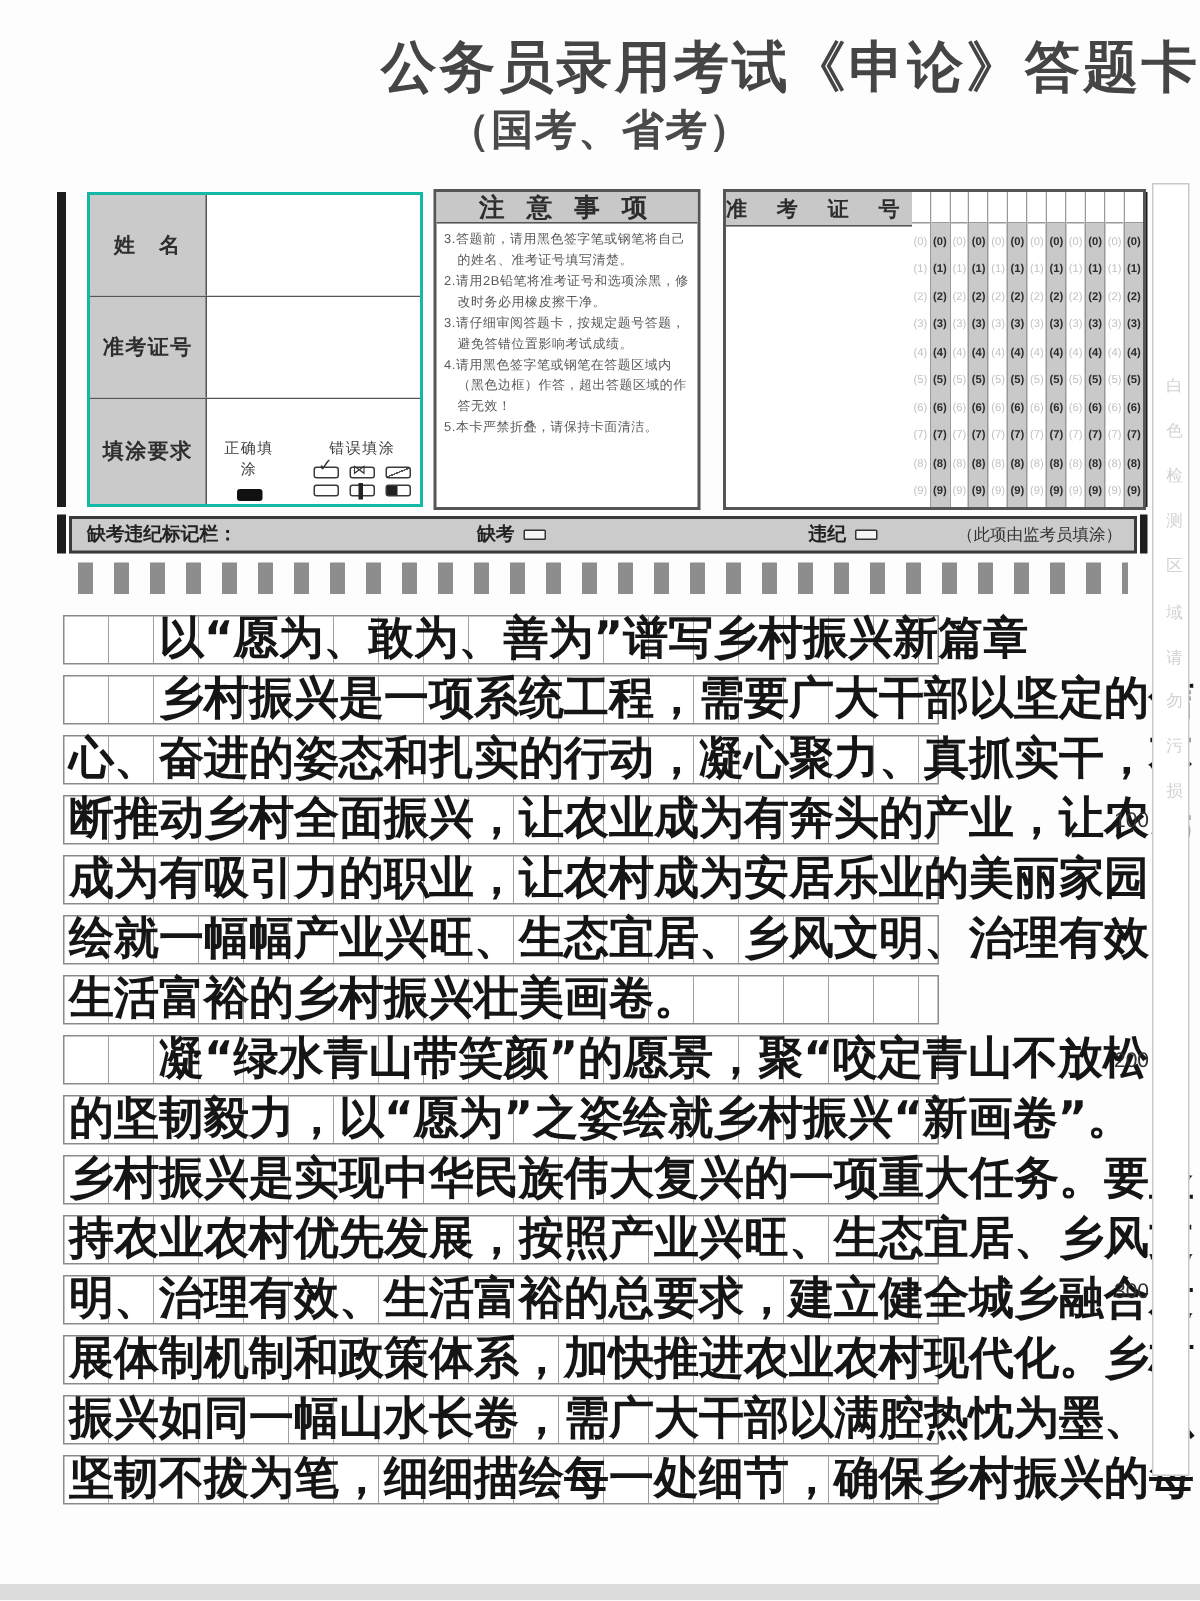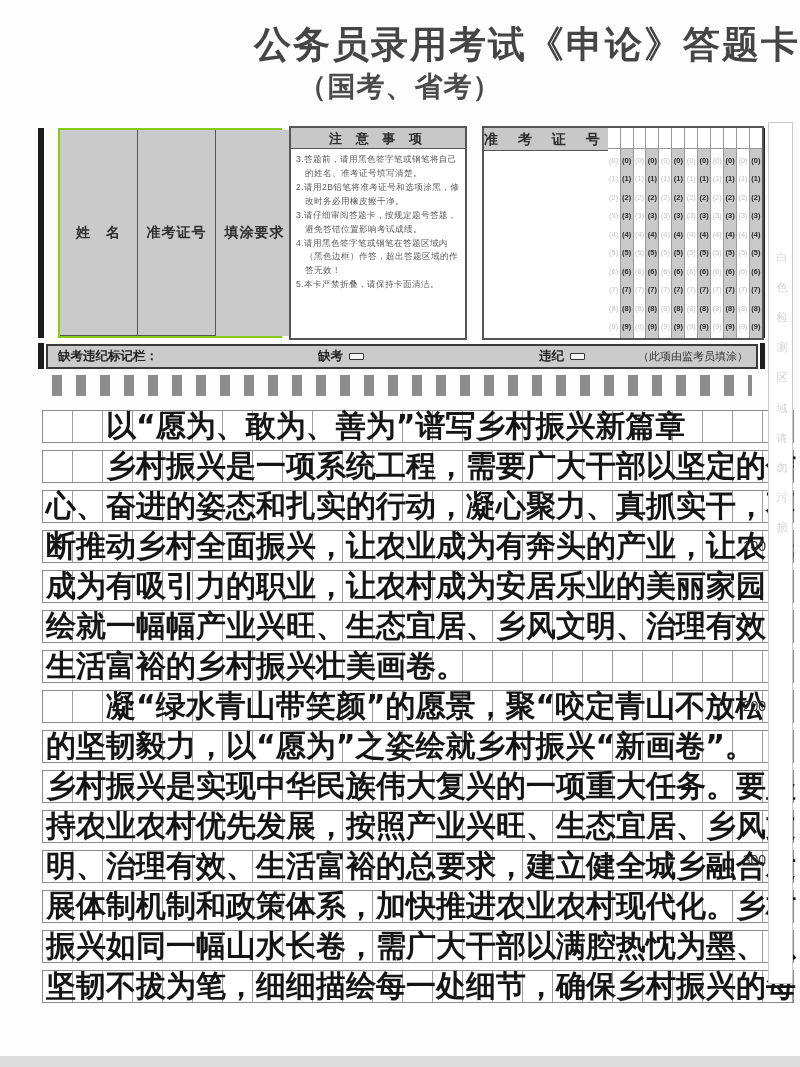--- a/index.html
+++ b/index.html
@@ -19,21 +19,21 @@
   }
   
   .loc-bar { position:absolute; background:#1d1d1d; }
   #loc-top-left  { left:38px;  top:128px; width:6px; height:210px; }
   #loc-top-right { left:760px; top:128px; width:5px; height:210px; }
   #loc-mid-left  { left:38px;  top:343px; width:6px; height:26px; }
   #loc-mid-right { left:760px; top:343px; width:5px; height:26px; }
   
   #info-form {
     position:absolute; left:58px; top:128px; width:224px; height:210px;
-    border:2px solid #84cc16; display:flex; flex-direction:row;
+    border:2px solid #14b8a6; display:flex; flex-direction:column;
   }
   .form-row { display:flex; flex:1; border-bottom:1.5px solid #555; }
   .form-row:last-child { border-bottom:none; }
   .form-label {
     width:78px; background:#cacaca; border-right:1.5px solid #555;
     display:flex; align-items:center; justify-content:center;
     font-size:14px; font-weight:700; color:#2e2e2e; letter-spacing:1px;
   }
   .form-value { flex:1; background:#fff; }
   .fill-demo { flex:1; background:#fff; padding:10px 6px 0 10px; font-size:10px; color:#444; }
@@ -48,21 +48,21 @@
   .mark.diag { background:linear-gradient(to bottom right, transparent 46%, #555 46%, #555 54%, transparent 54%); }
   .mark.vbar::after { content:""; position:absolute; left:5px; top:-2px; width:3px; height:11px; background:#222; }
   .mark.halffill::after { content:""; position:absolute; left:0; top:0; width:7px; height:100%; background:#222; }
   
   #notes-box {
     position:absolute; left:289px; top:126px; width:178px; height:214px;
     border:2px solid #555; background:#fff;
   }
   #notes-header {
     height:21px; background:#c8c8c8; border-bottom:1.5px solid #555;
-    text-align:center; font-size:13px; font-weight:800; color:#2d2d2d;
+    text-align:center; font-size:17px; font-weight:800; color:#2d2d2d;
     letter-spacing:5px; line-height:21px;
   }
   #notes-list { padding:4px 4px 0 5px; }
   .note-item {
     font-size:8.6px; color:#5a5a5a; line-height:1.62;
     padding-left:9px; text-indent:-9px; letter-spacing:0.4px;
   }
   
   #ticket-box {
     position:absolute; left:482px; top:126px; width:282px; height:214px;
@@ -94,21 +94,21 @@
   .opt-box { width:15px; height:7px; border:1.5px solid #333; background:#f5f5f5; border-radius:1px; }
   #proctor-note { margin-left:auto; margin-right:8px; font-size:11px; font-weight:400; color:#333; }
   
   #barcode {
     position:absolute; left:52px; top:375px; width:700px; height:21px;
     background:repeating-linear-gradient(to right, #8d8d8d 0 10px, transparent 10px 24px);
   }
   
   #essay-area { position:absolute; left:42px; top:410px; width:720px; }
   .essay-row {
-    position:relative; width:752px; height:33px; margin-bottom:7px;
+    position:relative; width:584px; height:33px; margin-bottom:7px;
     border:1px solid #8a8a8a; background:#fff;
     background-image:repeating-linear-gradient(90deg, transparent 0 29px, #9e9e9e 29px 30px);
   }
   .essay-text {
     position:absolute; top:-4px; white-space:nowrap; font-size:30px; line-height:38px;
     font-weight:700; color:#151515; letter-spacing:0;
     font-family:"DejaVu Sans","Liberation Sans",sans-serif;
   }
   
   #side-column {

